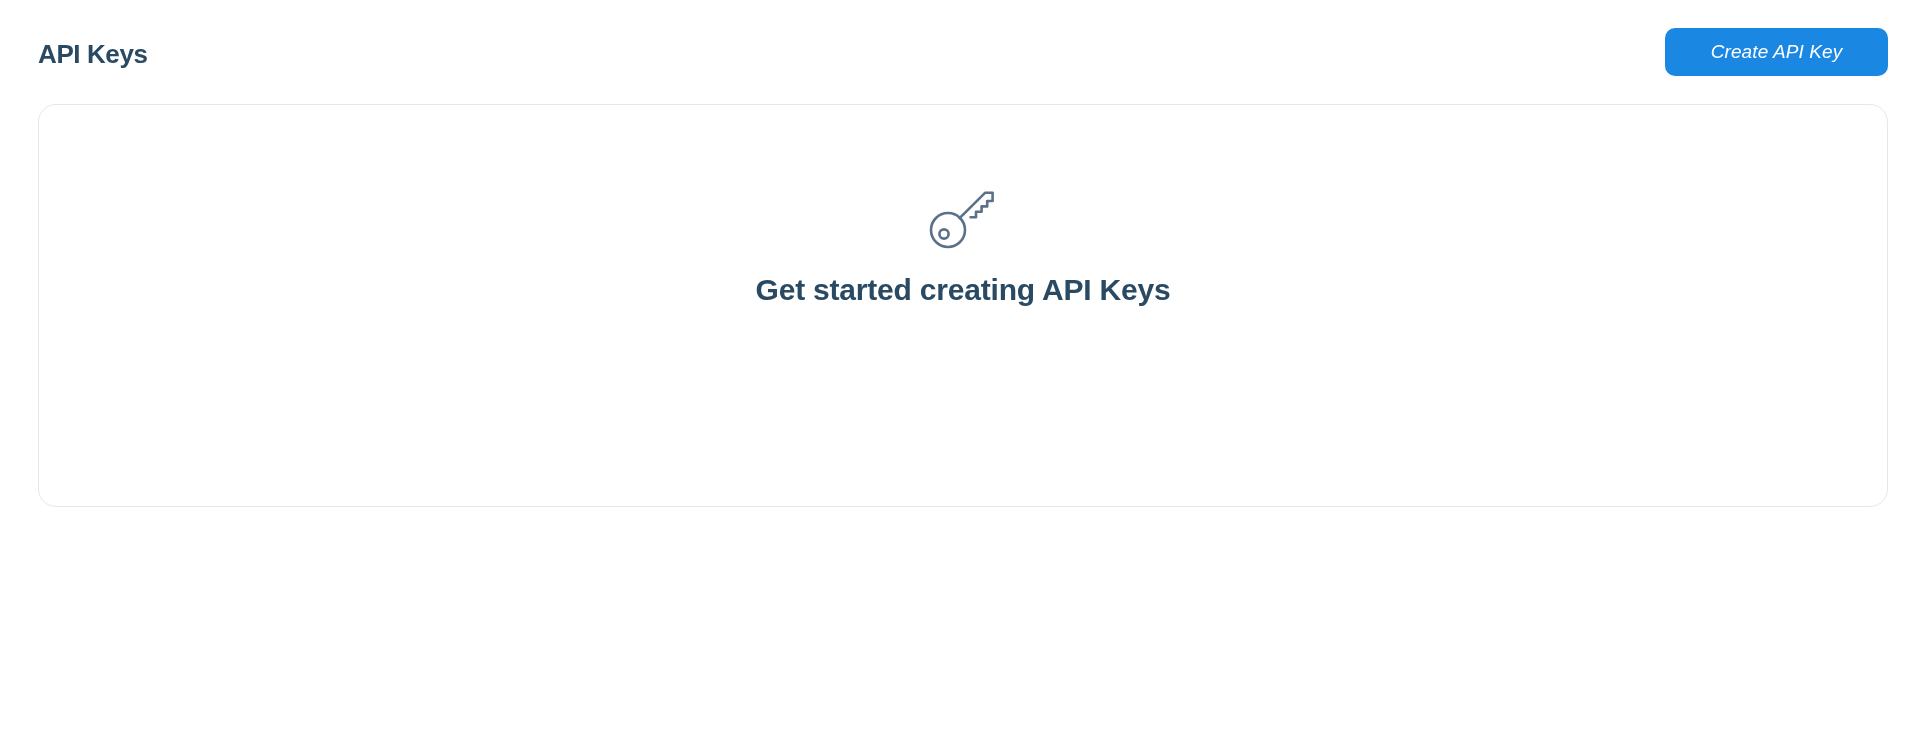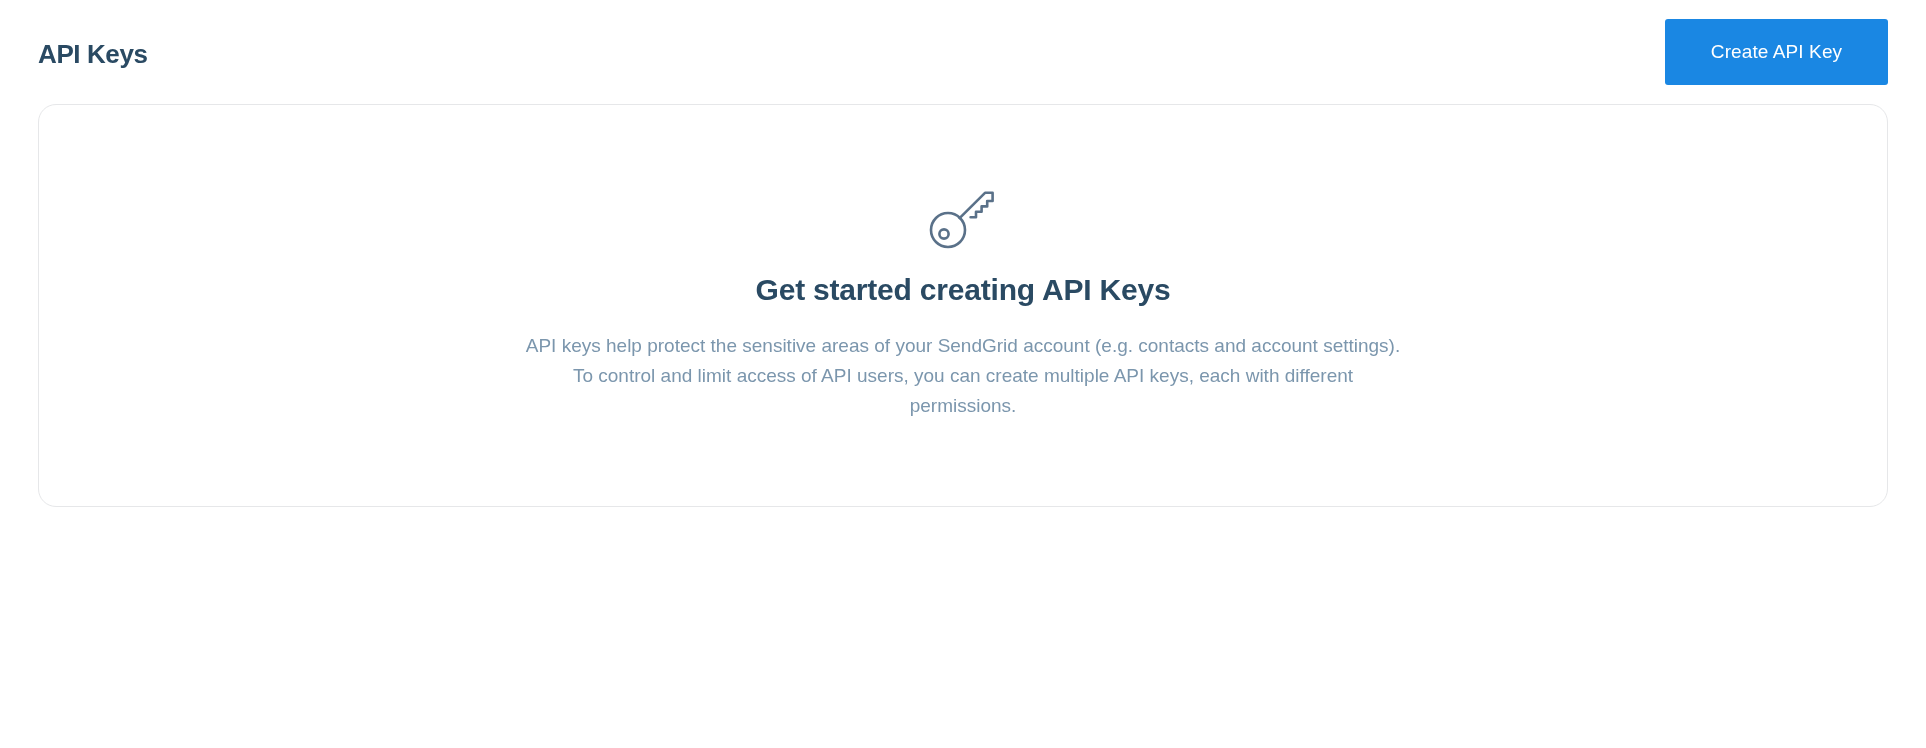--- a/index.html
+++ b/index.html
@@ -39,33 +39,34 @@
     color: #2a4a63;
     letter-spacing: -0.4px;
     margin: 0;
     padding-top: 4px;
   }
 
   .create-btn {
     display: inline-flex;
     align-items: center;
     justify-content: center;
-    height: 66px;
+    height: 48px;
     min-width: 223px;
     padding: 0 26px;
     box-sizing: border-box;
     background: #1a87e3;
     color: #ffffff;
     font-size: 19px;
     font-weight: 400;
     border: none;
-    border-radius: 3px;
+    border-radius: 10px;
     cursor: pointer;
     font-family: "Liberation Sans", sans-serif;
     letter-spacing: 0.1px;
+    font-style: italic;
   }
 
   
   .card {
     position: relative;
     height: 403px;
     box-sizing: border-box;
     border: 1px solid #e6e7e9;
     border-radius: 18px;
     background: #ffffff;
@@ -121,16 +122,15 @@
         <circle cx="21" cy="41" r="17" stroke="#5a7189" stroke-width="2.6" fill="none"></circle>
 
         <circle cx="17" cy="45" r="4.6" stroke="#5a7189" stroke-width="2.6" fill="none"></circle>
 
         <path d="M32.6 29.2 L58.0 3.8 L65.6 3.8 L65.6 12.0 L60.2 12.0 L60.2 17.4 L54.6 17.4 L54.6 22.8 L49.0 22.8 L49.0 28.2 L43.6 28.2" stroke="#5a7189" stroke-width="2.6" stroke-linejoin="round" stroke-linecap="round" fill="none"></path>
       </svg>
     </span>
 
     <h2 class="empty-title">Get started creating API Keys</h2>
 
-    <p class="empty-desc">API keys help protect the sensitive areas of your SendGrid account (e.g. contacts and account settings). To control and limit access of API users, you can create multiple API keys, each with different permissions.</p>
   </div>
 
 </div>
 
 </body></html>

